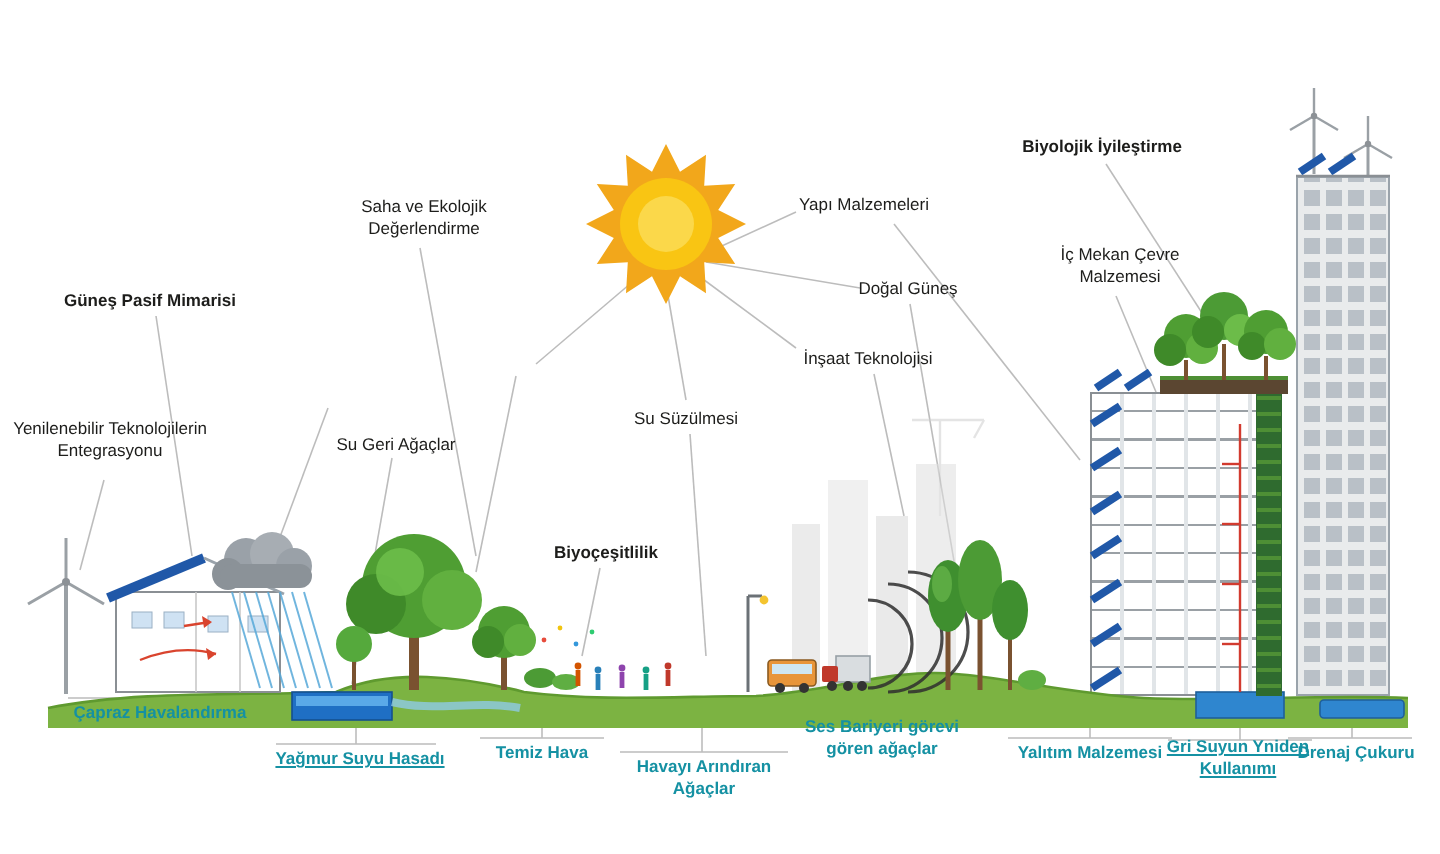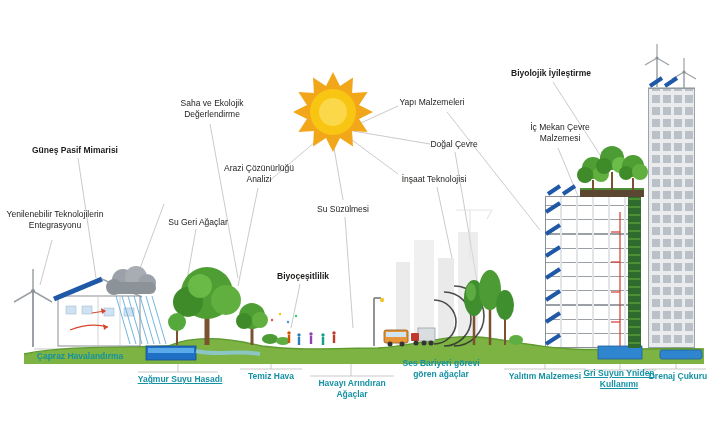--- a/index.html
+++ b/index.html
@@ -270,25 +270,24 @@
       <path fill="#f2a71b" d="M 373,112 L 359.1,119 L 367.6,132 L 352.1,131.1 L 353,146.6 L 340,138.1 L 333,152 L 326,138.1 L 313,146.6 L 313.9,131.1 L 298.4,132 L 306.9,119 L 293,112 L 306.9,105 L 298.4,92 L 313.9,92.9 L 313,77.4 L 326,85.9 L 333,72 L 340,85.9 L 353,77.4 L 352.1,92.9 L 367.6,92 L 359.1,105 Z"></path>
       <circle cx="333" cy="112" r="23" fill="#f9c513"></circle>
       <circle cx="333" cy="112" r="14" fill="#fbd84a"></circle>
     </g>
   </svg>
 
   <div class="lbl b" style="left:25px;top:145px;width:100px;">Güneş Pasif Mimarisi</div>
   <div class="lbl" style="left:0px;top:209px;width:110px;">Yenilenebilir Teknolojilerin Entegrasyonu</div>
   <div class="lbl" style="left:153px;top:217px;width:90px;">Su Geri Ağaçlar</div>
   <div class="lbl" style="left:167px;top:98px;width:90px;">Saha ve Ekolojik Değerlendirme</div>
-  <div class="lbl" style="left:218px;top:163px;width:82px;">Arazi Çözünürlüğü Analizi</div>
   <div class="lbl" style="left:303px;top:204px;width:80px;">Su Süzülmesi</div>
   <div class="lbl" style="left:263px;top:271px;width:80px;font-weight:bold;">Biyoçeşitlilik</div>
   <div class="lbl" style="left:392px;top:97px;width:80px;">Yapı Malzemeleri</div>
-  <div class="lbl" style="left:414px;top:139px;width:80px;">Doğal Çevre</div>
+  <div class="lbl" style="left:414px;top:139px;width:80px;">Doğal Güneş</div>
   <div class="lbl" style="left:394px;top:174px;width:80px;">İnşaat Teknolojisi</div>
   <div class="lbl b" style="left:501px;top:68px;width:100px;">Biyolojik İyileştirme</div>
   <div class="lbl" style="left:520px;top:122px;width:80px;">İç Mekan Çevre Malzemesi</div>
 
   <div class="lbl teal" style="left:30px;top:351px;width:100px;">Çapraz Havalandırma</div>
   <div class="lbl teal" style="left:135px;top:374px;width:90px;text-decoration:underline;">Yağmur Suyu Hasadı</div>
   <div class="lbl teal" style="left:236px;top:371px;width:70px;">Temiz Hava</div>
   <div class="lbl teal" style="left:307px;top:378px;width:90px;">Havayı Arındıran Ağaçlar</div>
   <div class="lbl teal" style="left:395px;top:358px;width:92px;">Ses Bariyeri görevi gören ağaçlar</div>
   <div class="lbl teal" style="left:500px;top:371px;width:90px;">Yalıtım Malzemesi</div>

